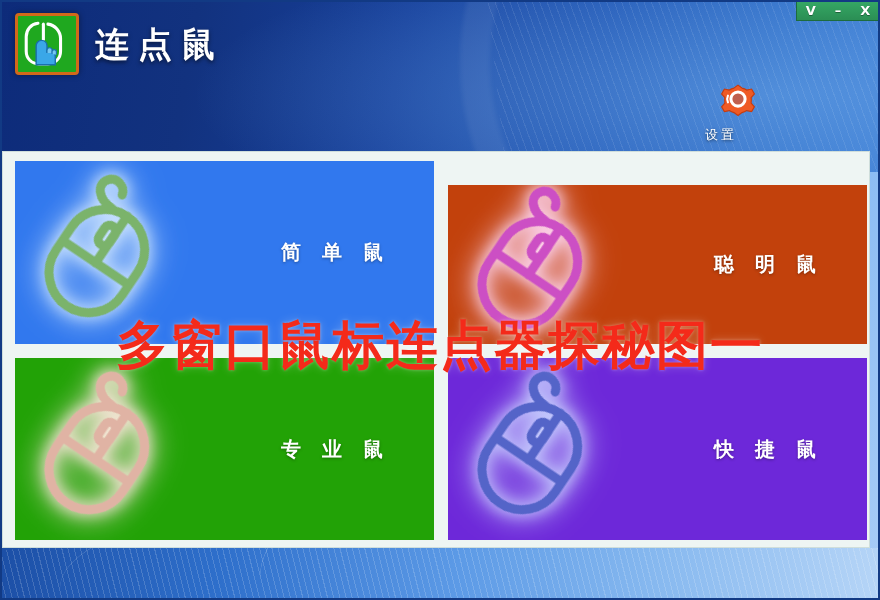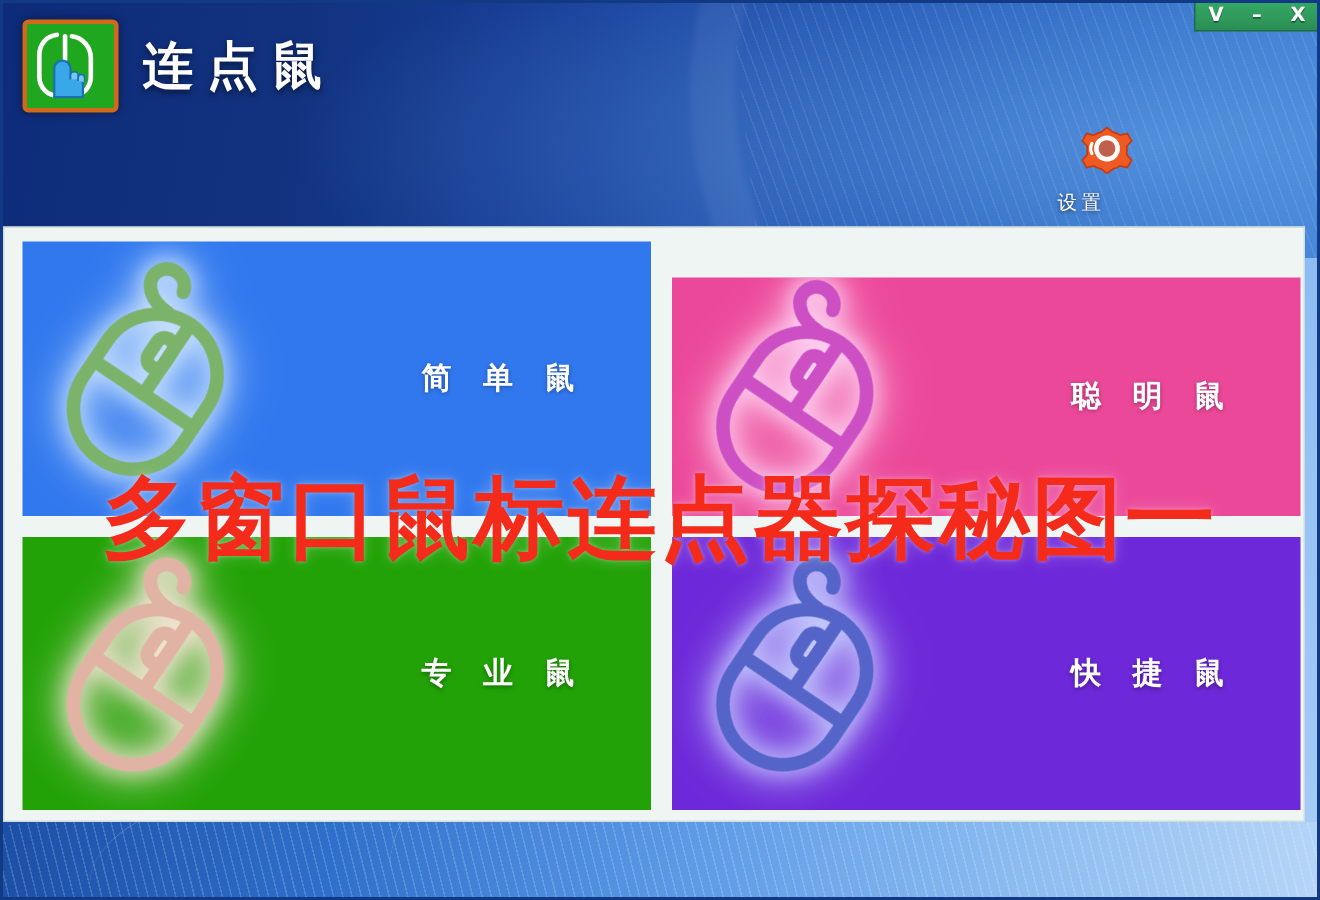--- a/index.html
+++ b/index.html
@@ -110,21 +110,21 @@
     position:absolute; left:34px; top:50%;
     transform:translateY(-50%) rotate(34deg);
     width:108px; height:150px;
   }
   .mouse-art svg{ width:100%; height:100%; display:block; }
 
   
   #watermark{
     position:absolute; left:0; top:314px; width:880px; height:64px;
     display:flex; align-items:center; justify-content:center;
-    color:#f42a1a; font-size:60px; font-weight:bold; letter-spacing:2px;
+    color:#f42a1a; font-size:52px; font-weight:bold; letter-spacing:2px;
     text-shadow:0 0 3px rgba(255,255,255,.35), 0 0 10px rgba(255,255,255,.25);
     white-space:nowrap; z-index:30; pointer-events:none;
     font-family:"DejaVu Sans","Liberation Sans",sans-serif;
   }
 
   
   #bottom-band{
     position:absolute; left:0; top:548px; width:880px; height:52px;
     overflow:hidden;
     background:linear-gradient(95deg,#1c4fa6 0%,#2e6fcb 25%,#5c9ae6 52%,#86b8ef 74%,#b6d5f7 100%);
@@ -213,21 +213,21 @@
               <rect x="14" y="32" width="80" height="108" rx="40" ry="40"></rect>
               <path d="M16 88 L92 88"></path>
               <path d="M54 32 L54 88"></path>
               <rect x="42" y="48" width="12" height="22" rx="6" ry="6"></rect>
             </g>
           </svg>
         </div>
         <div class="tile-label">简 单 鼠</div>
       </div>
 
-      <div class="tile" id="tile-1" style="background: #ec4899; margin-top: 24px;">
+      <div class="tile" id="tile-1" style="background: #c2410c; margin-top: 24px;">
         <div class="mouse-art" style="filter: drop-shadow(rgb(255, 216, 246) 0px 0px 7px) drop-shadow(rgb(255, 216, 246) 0px 0px 14px);">
           <svg viewBox="0 0 108 150">
             <g fill="none" stroke-linecap="round" stroke-linejoin="round" stroke-width="9" class="ms" stroke="#cc4fc4">
               <path d="M38 34 C20 34 10 22 18 12 C24 5 36 8 38 17"></path>
               <rect x="14" y="32" width="80" height="108" rx="40" ry="40"></rect>
               <path d="M16 88 L92 88"></path>
               <path d="M54 32 L54 88"></path>
               <rect x="42" y="48" width="12" height="22" rx="6" ry="6"></rect>
             </g>
           </svg>

